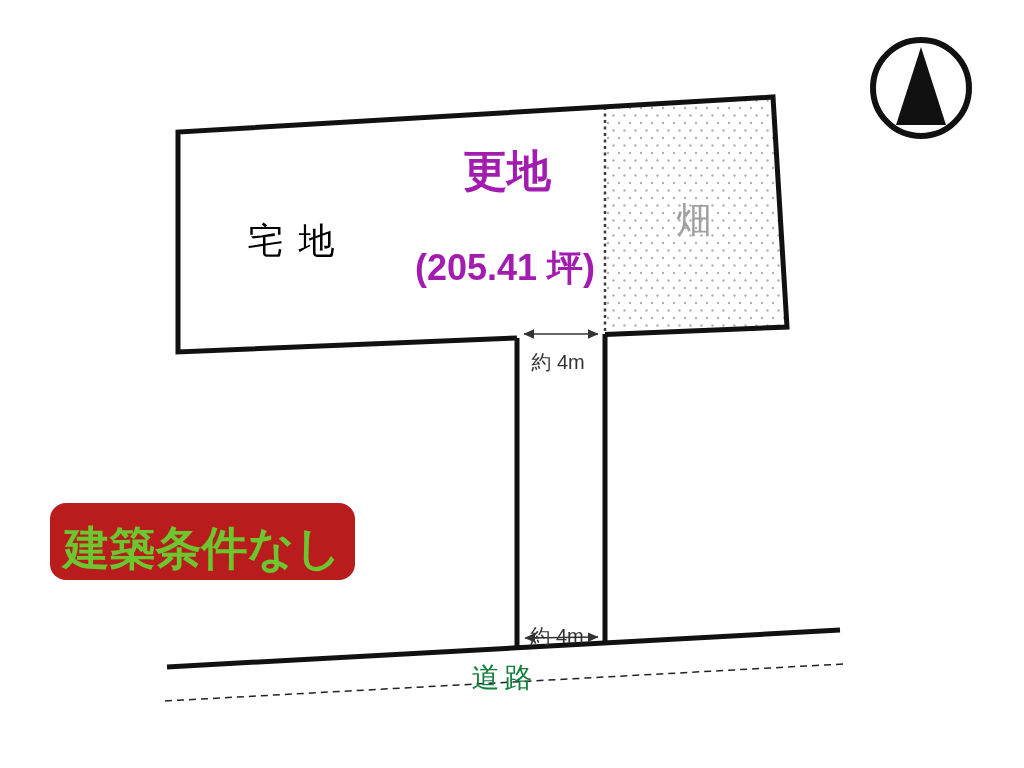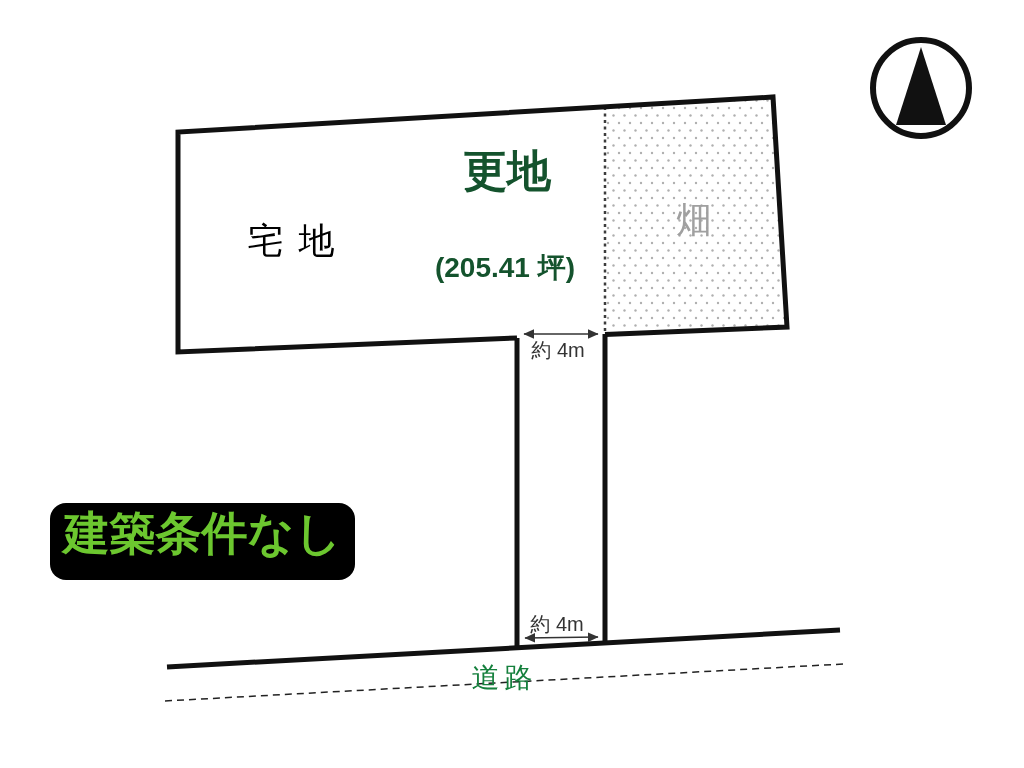--- a/index.html
+++ b/index.html
@@ -3,37 +3,37 @@
 <meta charset="utf-8">
 <style>
   html,body { margin:0; padding:0; background:#fff; }
   .stage {
     position:relative; width:1024px; height:768px; background:#ffffff;
     font-family:"Liberation Sans","DejaVu Sans",sans-serif; overflow:hidden;
   }
   svg.layer { position:absolute; left:0; top:0; }
   .txt {
     position:absolute; transform:translate(-50%,-50%);
-    white-space:nowrap; color:#14532d; line-height:1;
+    white-space:nowrap; color:#a21caf; line-height:1;
   }
   .t-vacant   { left:507px; top:171px; font-size:44px; font-weight:bold; }
   .t-area     { left:505px; top:219px; font-size:44px; font-weight:bold; }
   .t-area sup { font-size:24px; vertical-align:6px; line-height:0; }
   .t-area .sp { display:inline-block; width:10px; }
-  .t-tsubo    { left:505px; top:268px; font-size:28px; font-weight:bold; }
+  .t-tsubo    { left:505px; top:268px; font-size:36px; font-weight:bold; }
   .t-zone-l   { left:291px; top:241px; font-size:36px; color:#000000; letter-spacing:15px; padding-left:15px; }
   .t-zone-r   { left:694px; top:220px; font-size:36px; color:#a0a0a0; }
-  .t-dim      { font-size:20px; color:#333; }
+  .t-dim      { font-size:20px; color:#333;margin-top:12px; }
   .t-dim-top    { left:558px; top:350px; }
   .t-dim-bottom { left:557px; top:624px; }
   .t-road     { left:502px; top:680px; font-size:28px; color:#15803d; letter-spacing:5px; padding-left:5px;font-family:Liberation Mono, monospace; }
   .badge {
     position:absolute; left:50px; top:503px; width:305px; height:77px;
-    background:#000000; border-radius:16px;
-    display:flex; align-items:flex-start; justify-content:center;
+    background:#b91c1c; border-radius:16px;
+    display:flex; align-items:flex-end; justify-content:center;
   }
   .badge-label { color:#6cc72f; font-size:46px; font-weight:bold; letter-spacing:0px; }
 </style>
 </head>
 <body>
 
 <div class="stage">
 
   <svg class="layer" width="1024" height="768" viewBox="0 0 1024 768">
     <defs>

